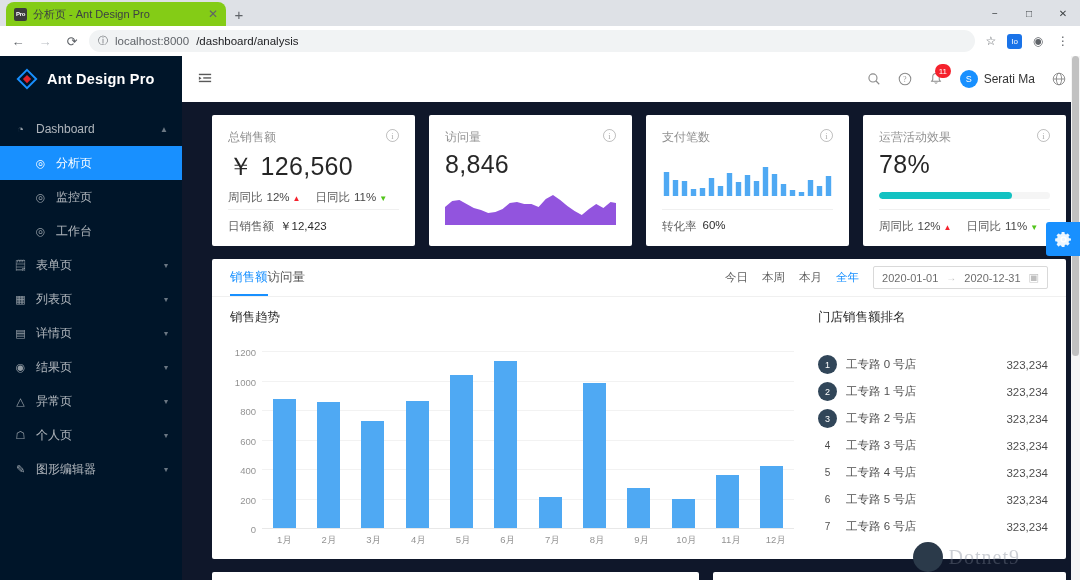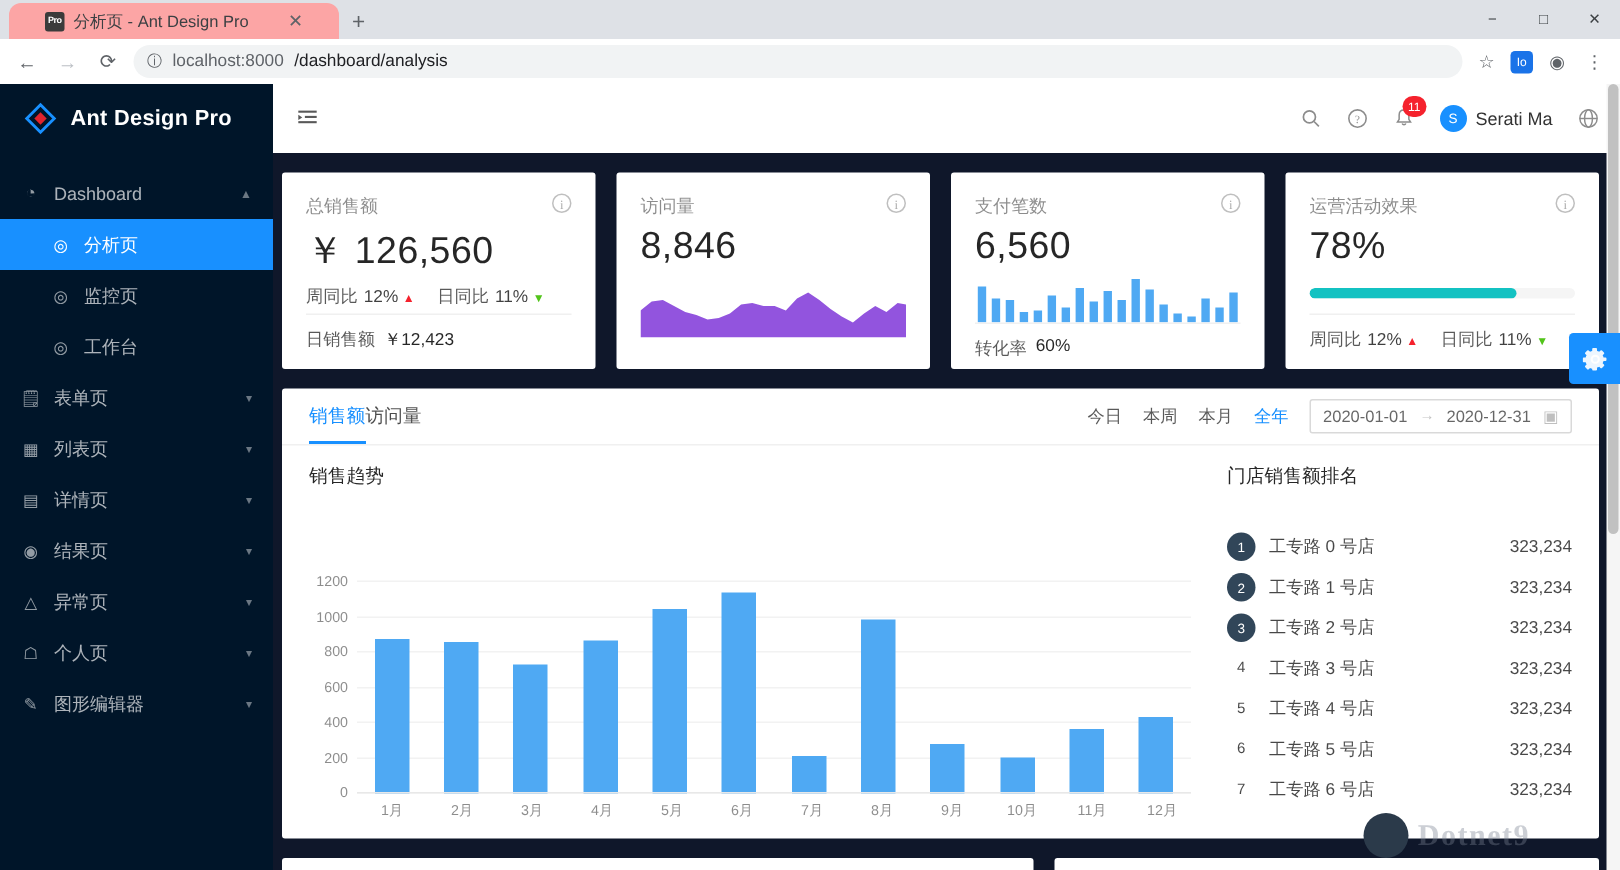--- a/index.html
+++ b/index.html
@@ -5,23 +5,23 @@
   * { box-sizing: border-box; margin:0; padding:0; }
   html,body { width:1080px; height:580px; overflow:hidden; }
   body {
     font-family: "Liberation Sans","DejaVu Sans",sans-serif;
     background:#f0f2f5; color:#333; font-size:13px;
   }
   
   .browser { width:1080px; height:580px; display:flex; flex-direction:column; background:#dee1e6; }
   .tabstrip { height:26px; background:#dee1e6; display:flex; align-items:flex-end; padding-left:6px; position:relative; }
   .tab {
-    height:24px; min-width:220px; max-width:230px; background:#fca5a5;
+    height:24px; min-width:220px; max-width:230px; background:#84cc16;
     border-radius:8px 8px 0 0; display:flex; align-items:center;
-    padding:0 24px; gap:6px; font-size:11px; color:#3c4043;
+    padding:0 8px; gap:6px; font-size:11px; color:#3c4043;
   }
   .tab-favicon {
     width:13px; height:13px; background:#3b3b3b; border-radius:2px; color:#fff;
     font-size:6px; display:flex; align-items:center; justify-content:center; flex:0 0 auto;
     font-weight:bold; letter-spacing:-0.3px;
   }
   .tab-title { flex:1; white-space:nowrap; overflow:hidden; text-overflow:ellipsis; }
   .tab-close { font-size:12px; color:#5f6368; cursor:pointer; line-height:1; }
   .newtab { width:26px; height:24px; display:flex; align-items:center; justify-content:center; font-size:15px; color:#5f6368; }
   .winbtns { margin-left:auto; display:flex; align-items:center; height:26px; }
@@ -64,21 +64,21 @@
   .header-right { margin-left:auto; display:flex; align-items:center; gap:17px; }
   .h-ico { color:#8c8c8c; font-size:13.5px; position:relative; display:flex; align-items:flex-end; }
   .badge {
     position:absolute; top:-8px; left:6px; background:#f5222d; color:#fff; font-size:8px;
     min-width:16px; height:14px; border-radius:7px; display:flex; align-items:center;
     justify-content:center; padding:0 4px; font-weight:500;
   }
   .user { display:flex; align-items:center; gap:6px; font-size:12px; color:#333; }
   .user-av { width:18px;height:18px;border-radius:50%;background:#1890ff;display:flex;align-items:center;justify-content:center;color:#fff;font-size:9px; }
 
-  .content { flex:1; overflow:hidden; padding:13px 14px 0 6px; position:relative; }
+  .content { flex:1; overflow:hidden; padding:13px 14px 0 30px; position:relative; }
 
   
   .cards { display:flex; gap:14px; }
   .card { flex:1; background:#fff; border-radius:2px; padding:14px 16px 12px 16px; height:131px; display:flex; flex-direction:column; }
   .card-top { display:flex; align-items:flex-start; }
   .card-title { font-size:12px; color:rgba(0,0,0,.45); flex:1; }
   .info-ico { width:13px;height:13px;border:1px solid rgba(0,0,0,.25); border-radius:50%; color:rgba(0,0,0,.35);
               font-size:8.5px; display:flex; align-items:center; justify-content:center; font-family:"Liberation Serif",serif; }
   .card-num { font-size:25px; color:rgba(0,0,0,.85); margin-top:4px; font-weight:400; letter-spacing:.3px; white-space:nowrap; }
   .card-mid { flex:1; display:flex; align-items:center; margin-top:2px; }
@@ -108,21 +108,21 @@
     padding:0 8px; gap:8px; font-size:11px; color:rgba(0,0,0,.6); min-width:160px;
   }
   .dp-arrow { color:rgba(0,0,0,.25); font-size:10px; }
   .dp-cal { margin-left:auto; color:rgba(0,0,0,.25); font-size:11px; }
 
   .panel-body { flex:1; display:flex; padding:12px 18px 8px 18px; gap:10px; overflow:hidden; }
   .chart-col { flex:1 1 66%; display:flex; flex-direction:column; min-width:0; }
   .rank-col { flex:0 0 240px; display:flex; flex-direction:column; padding-left:10px; }
   .sec-title { font-size:12.5px; color:rgba(0,0,0,.85); margin-bottom:26px; }
 
-  .plot { flex:1; position:relative;margin-top:36px; }
+  .plot { flex:1; position:relative; }
   .plot-inner { position:absolute; inset:0 4px 22px 32px; }
   .gridline { position:absolute; left:0; right:0; border-top:1px solid #f2f2f2; }
   .ytick { position:absolute; right:calc(100% + 6px); transform:translateY(-50%); font-size:9.5px; color:rgba(0,0,0,.45); white-space:nowrap; }
   .bars { position:absolute; inset:0; display:flex; align-items:flex-end; }
   .bcell { flex:1; display:flex; flex-direction:column; align-items:center; height:100%; justify-content:flex-end; }
   .bar { width:23px; background:#4fa9f3; }
   .xlabels { position:absolute; left:32px; right:0; bottom:4px; display:flex; }
   .xl { flex:1; text-align:center; font-size:9.5px; color:rgba(0,0,0,.45); }
   .axis-base { position:absolute; left:0; right:0; bottom:0; border-top:1px solid #e8e8e8; }
 
@@ -144,21 +144,21 @@
     position:absolute; right:0; top:166px; width:34px; height:34px; background:#1890ff;
     color:#fff; display:flex; align-items:center; justify-content:center; font-size:16px;
     border-radius:3px 0 0 3px; z-index:20;
   }
   
   .vscroll { position:absolute; right:0; top:0; bottom:0; width:9px; background:#f5f5f5; z-index:10; }
   .vthumb { position:absolute; top:0; left:1px; width:7px; height:300px; background:#c1c1c1; border-radius:4px; }
 
   
   .wm { position:absolute; right:60px; bottom:8px; font-size:20px; color:rgba(120,130,145,.38);
-        font-family:"Liberation Serif",serif; letter-spacing:1px; pointer-events:none; display:flex; align-items:center; gap:6px;font-weight:bold; }
+        font-family:"Liberation Serif",serif; letter-spacing:1px; pointer-events:none; display:flex; align-items:center; gap:6px; }
   .wm-badge { width:30px;height:30px;border-radius:50%;background:#2b3a4a; }
 </style>
 </head>
 <body>
 
 <div class="browser">
 
   <div class="tabstrip">
     <div class="tab">
       <span class="tab-favicon">Pro</span>
@@ -336,21 +336,20 @@
                 <path d="M0,16 L8,10 L16,9 L24,13 L32,17 L40,19 L48,22 L56,21 L64,18 L72,12 L80,11 L88,13 L96,13 L104,16 L112,8 L120,4 L128,9 L136,15 L144,20 L152,24 L160,18 L168,13 L176,17 L184,11 L190,12 L190,34 L0,34 Z" fill="#9254de"></path>
               </svg>
             </div>
           </div>
 
           <div class="card">
             <div class="card-top">
               <span class="card-title">支付笔数</span>
               <span class="info-ico">i</span>
             </div>
-            <div class="card-num">6,560</div>
             <div class="card-mid">
               <svg width="100%" height="34" viewBox="0 0 190 34" preserveAspectRatio="none">
                 <g fill="#4fa9f3">
                   <rect x="2" y="10" width="6" height="24"></rect>
                   <rect x="12" y="18" width="6" height="16"></rect>
                   <rect x="22" y="19" width="6" height="15"></rect>
                   <rect x="32" y="27" width="6" height="7"></rect>
                   <rect x="42" y="26" width="6" height="8"></rect>
                   <rect x="52" y="16" width="6" height="18"></rect>
                   <rect x="62" y="24" width="6" height="10"></rect>

